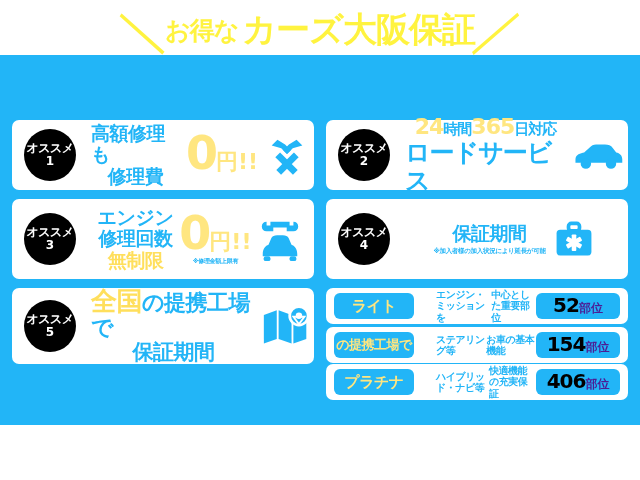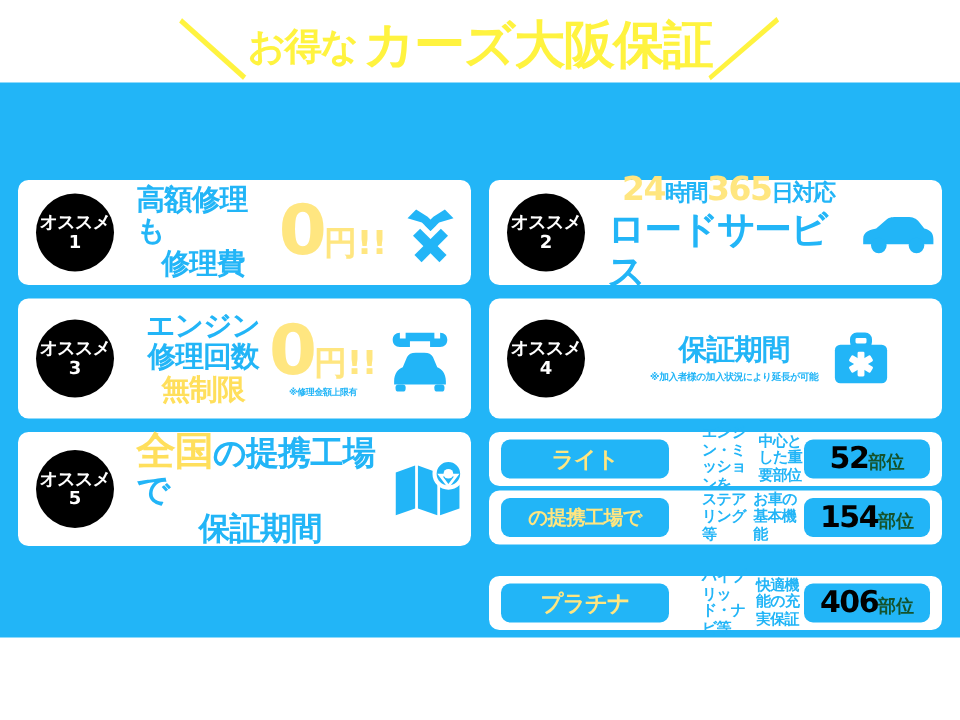--- a/index.html
+++ b/index.html
@@ -79,40 +79,40 @@
   .c5big{font-size:26px;}
   .c5l2{font-size:21px;letter-spacing:-0.5px;}
   
   .plan-row{
     position:absolute;background:#ffffff;border-radius:7px;
     display:flex;align-items:center;box-sizing:border-box;
     padding:0 8px;
   }
   #plan1{left:326px;top:288px;width:302px;height:36px;}
   #plan2{left:326px;top:327px;width:302px;height:36px;}
-  #plan3{left:326px;top:384px;width:302px;height:36px;}
+  #plan3{left:326px;top:364px;width:302px;height:36px;}
   .pill{
     flex:0 0 auto;background:#22b5f7;border-radius:6px;
     color:#ffe680;font-weight:bold;font-size:15px;letter-spacing:-0.5px;
     height:26px;display:flex;align-items:center;justify-content:center;
-    width:112px;
+    width:80px;
   }
   .pill.small-text{font-size:13px;}
   .plan-desc{
     flex:1 1 auto;display:flex;flex-direction:row;align-items:center;
     justify-content:center;color:#22b5f7;font-weight:bold;
     font-size:10px;line-height:1.15;letter-spacing:-0.5px;padding-left:22px;
   }
   .count-pill{
     flex:0 0 auto;background:#22b5f7;border-radius:6px;height:26px;
     display:flex;align-items:baseline;justify-content:center;
     padding:0 8px;min-width:84px;box-sizing:border-box;
   }
   .count-pill .num{color:#000000;font-weight:bold;font-size:20px;letter-spacing:-1px;}
-  .count-pill .unit{color:#14532d;font-weight:bold;font-size:12px;}
+  .count-pill .unit{color:#4c1d95;font-weight:bold;font-size:12px;}
   .count-pill .inner{display:flex;align-items:baseline;justify-content:center;width:100%;}
 </style>
 </head>
 <body>
 
 <div id="banner">
 
   <div class="cyan-panel"></div>
 
   <div class="headline">

